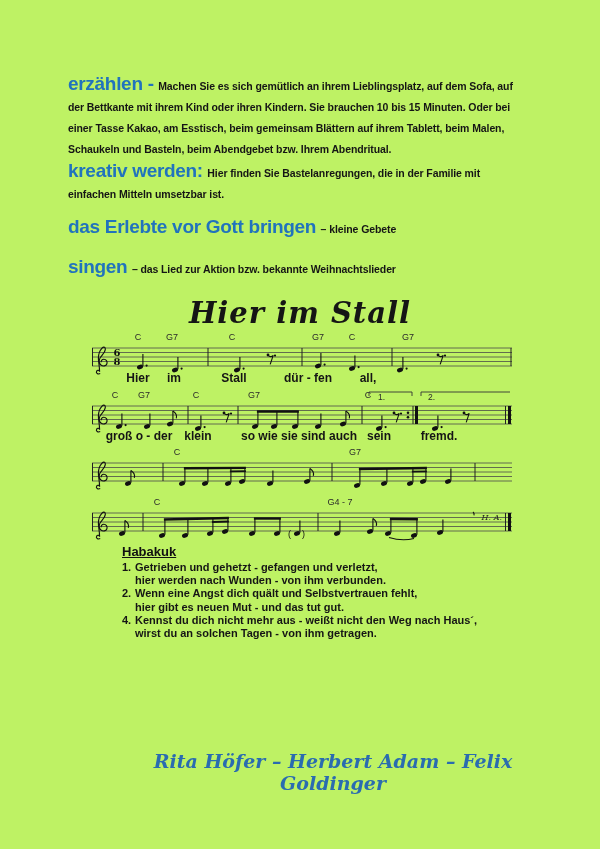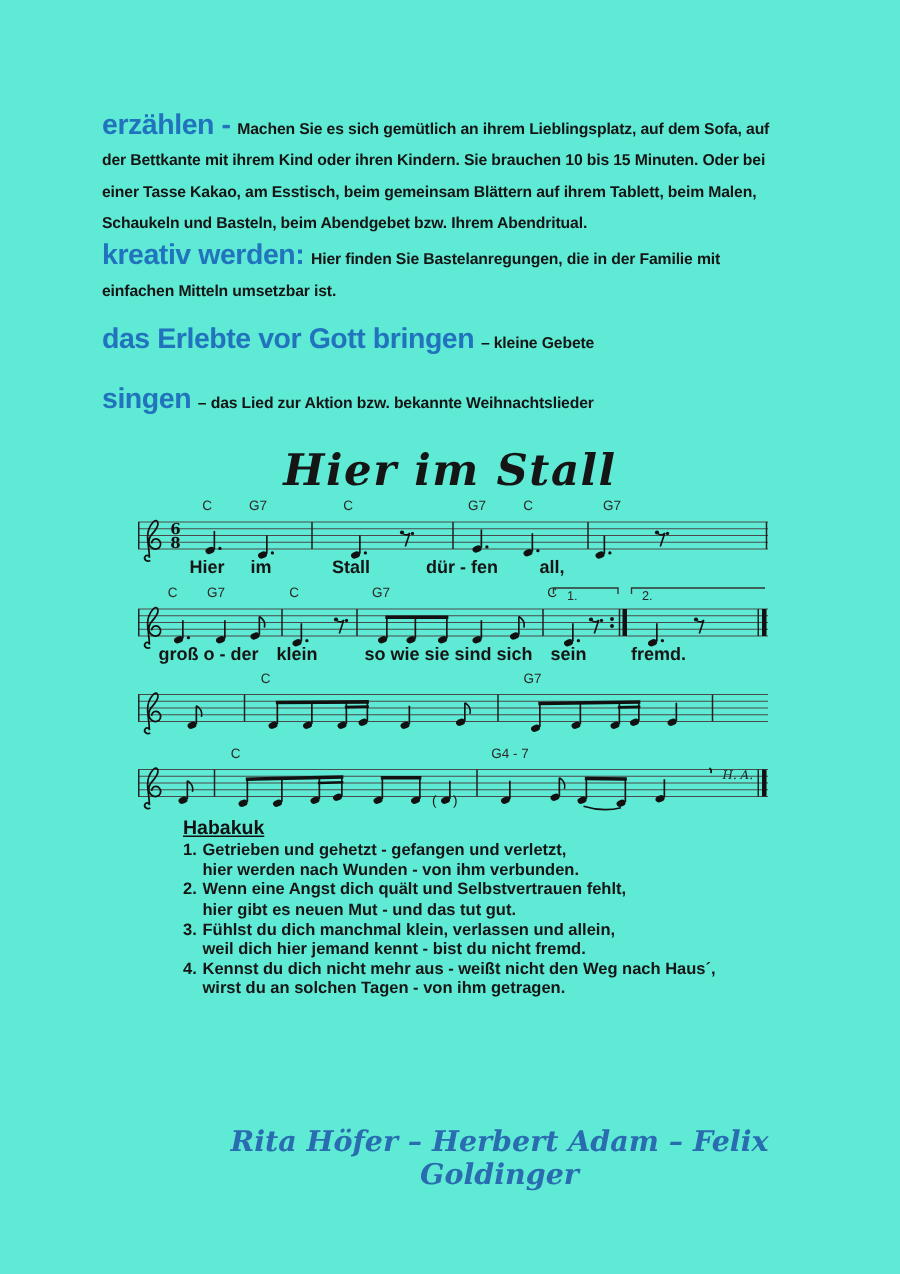--- a/index.html
+++ b/index.html
@@ -1,19 +1,19 @@
 <!DOCTYPE html>
 <html style="--accent: #2173bd; --sig: #2a6cb0;"><head>
 <meta charset="utf-8">
 <style>
   :root { --accent:#2173bd; --sig:#2a6cb0; }
   * { box-sizing:border-box; }
   html,body { margin:0; padding:0; background:#ffffff; }
   body { width:600px; height:849px; position:relative; font-family:"Liberation Sans",sans-serif; color:#111; overflow:hidden; }
-  .page { position:absolute; inset:0; background:#5eead4; }
+  .page { position:absolute; inset:0; background:#bef264; }
 
   .sec { position:absolute; left:68px; width:460px; margin:0; line-height:19px; }
   .sec .h { color:var(--accent); font-weight:bold; font-size:19px; letter-spacing:-0.3px; }
   .sec .b { font-weight:bold; font-size:10.5px; letter-spacing:-0.1px; color:#151515; }
 
   .score-title { position:absolute; left:0; right:0; top:296px; text-align:center;
     font-family:"DejaVu Serif",serif; font-style:italic; font-weight:bold;
     font-size:29px; letter-spacing:1px; color:#151515; }
 
   .staff { position:absolute; left:92px; width:420px; height:60px; }
@@ -182,21 +182,21 @@
       <use href="#q" x="226" y="26.5"></use>
         <use href="#e8" x="251" y="24"></use>
       <use href="#qd" x="287" y="28.5"></use>
         <use href="#r8d" x="302" y="13"></use>
       <use href="#qd" x="343" y="28.5"></use>
         <use href="#r8" x="372" y="13"></use>
     </svg>
     <span class="lyr" style="left:27px">groß</span>
     <span class="lyr" style="left:62px">o - der</span>
     <span class="lyr" style="left:106px">klein</span>
-    <span class="lyr" style="left:207px">so wie sie sind sich</span>
+    <span class="lyr" style="left:207px">so wie sie sind auch</span>
     <span class="lyr" style="left:287px">sein</span>
     <span class="lyr" style="left:347px">fremd.</span>
   </div>
 
   <div class="staff" style="top:446px">
     <span class="chord" style="left:85px">C</span>
     <span class="chord" style="left:263px">G7</span>
     <svg width="420" height="45" viewBox="0 -9 420 45">
       <g>
           <line class="sl" x1="0" y1="6" x2="420" y2="6"></line>
@@ -291,24 +291,20 @@
   <div class="verses">
     <div class="verse">
       <div class="l1"><span class="vn">1.</span><span>Getrieben und gehetzt - gefangen und verletzt,</span></div>
       <div class="l2">hier werden nach Wunden - von ihm verbunden.</div>
     </div>
     <div class="verse">
       <div class="l1"><span class="vn">2.</span><span>Wenn eine Angst dich quält und Selbstvertrauen fehlt,</span></div>
       <div class="l2">hier gibt es neuen Mut - und das tut gut.</div>
     </div>
     <div class="verse">
-      <div class="l1"><span class="vn">3.</span><span>Fühlst du dich manchmal klein, verlassen und allein,</span></div>
-      <div class="l2">weil dich hier jemand kennt - bist du nicht fremd.</div>
-    </div>
-    <div class="verse">
       <div class="l1"><span class="vn">4.</span><span>Kennst du dich nicht mehr aus - weißt nicht den Weg nach Haus´,</span></div>
       <div class="l2">wirst du an solchen Tagen - von ihm getragen.</div>
     </div>
   </div>
 
   <div class="signature">Rita Höfer – Herbert Adam – Felix Goldinger</div>
 
 </div>
 
 </body></html>

